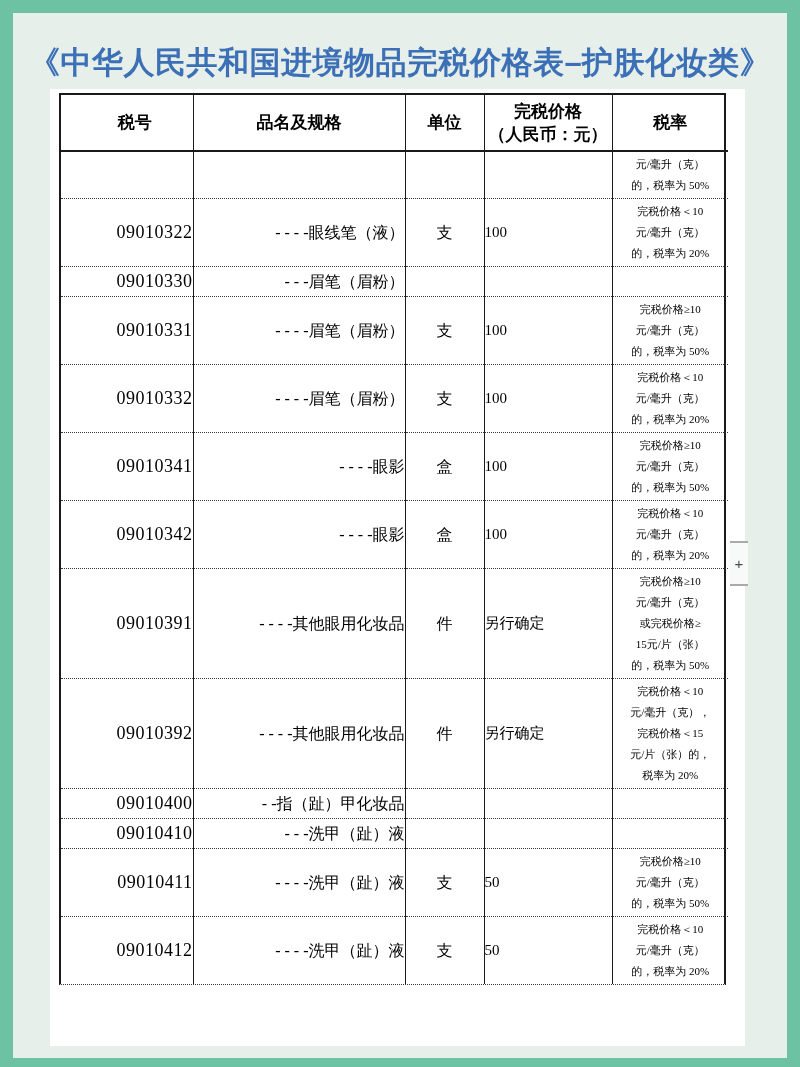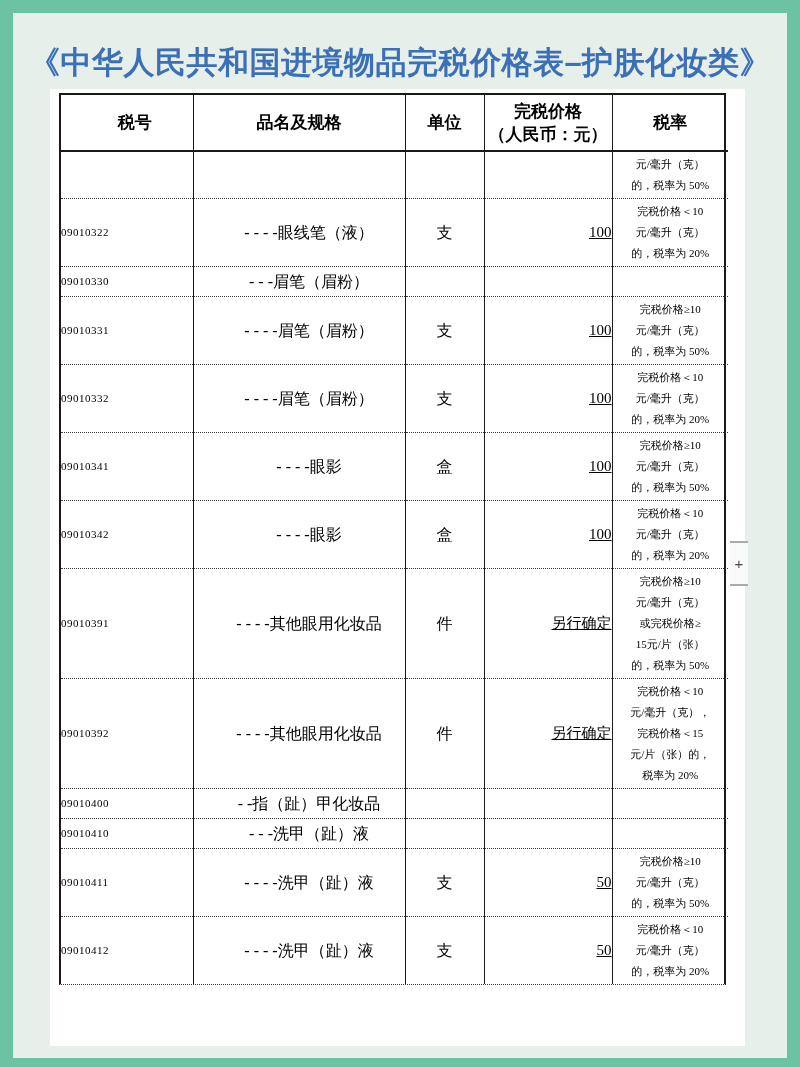--- a/index.html
+++ b/index.html
@@ -68,30 +68,30 @@
     border-left:1px solid #1a1a1a;
     border-top:1px dotted #3a3a3a;
     vertical-align:middle;
     padding:2px 0;
     line-height:21px;
     font-size:16px;
   }
   tbody td:first-child{border-left:none;}
   tbody tr{height:30px;}
   .c-tax{
-    text-align:left;
-    font-size:11px;
+    text-align:right;
+    font-size:18px;
     letter-spacing:0.5px;
   }
   .c-name{
-    text-align:center;
+    text-align:right;
     padding-left:20px;
   }
   .c-unit{text-align:center;}
-  .c-price{text-align:right;font-size:15px;text-decoration:underline;}
+  .c-price{text-align:left;font-size:15px;}
   .c-rate{
     text-align:center;
     font-size:11px;
     white-space:pre-line;
   }
   .expand-handle{
     position:absolute;
     left:717px;top:528px;
     width:18px;height:45px;
     background:#f7faf8;

